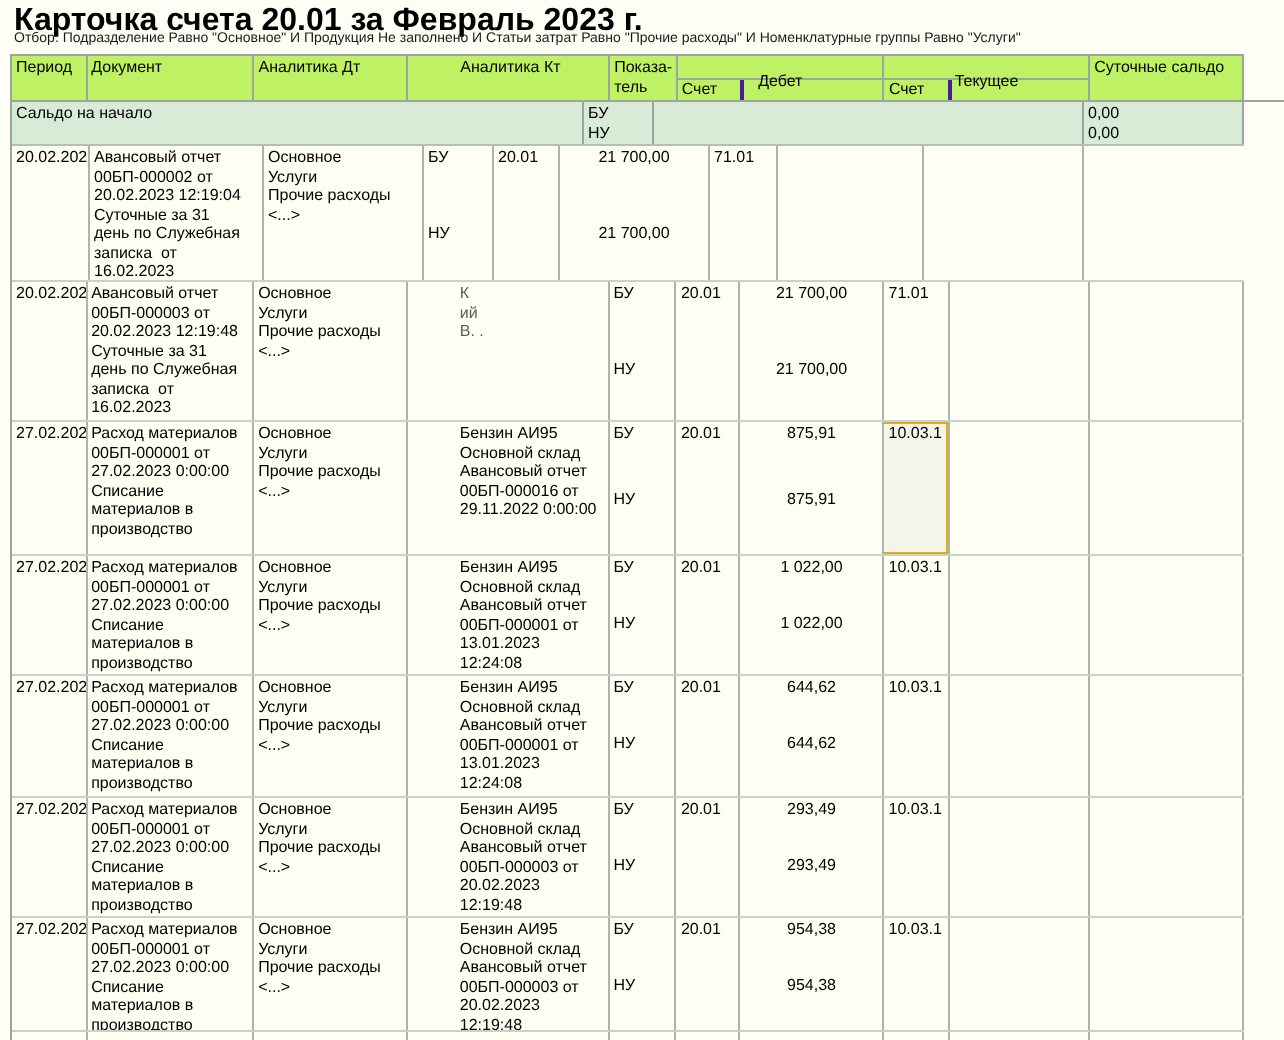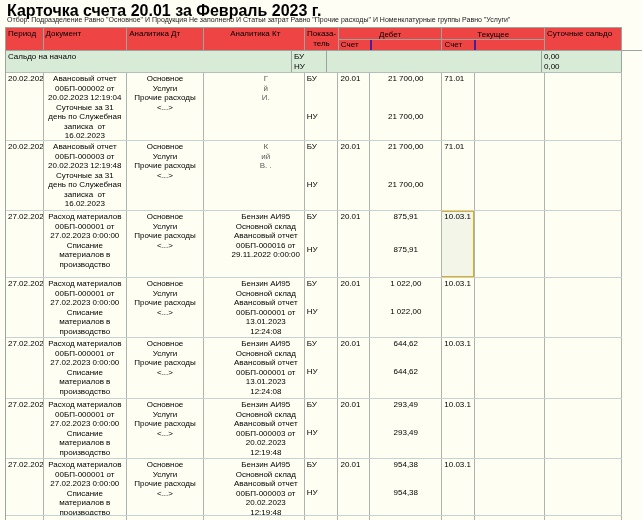--- a/index.html
+++ b/index.html
@@ -14,25 +14,25 @@
   }
   .filter {
     position:absolute; left:7px; top:16px;
     font-size:7px; white-space:nowrap; color:#1a1a1a;
   }
   .sheet {
     position:absolute; left:5px; top:27px; width:617px;
     border-left:1px solid #9aa59f; border-top:1px solid #9aa59f;
     font-size:8px; line-height:9.5px;
   }
-  .hrow { display:flex; height:23px; background:#ef4444; border-bottom:1px solid #9aa59f; }
+  .hrow { display:flex; height:23px; background:#bef264; border-bottom:1px solid #9aa59f; }
   .hcell { border-right:1px solid #9aa59f; padding:1px 2px; overflow:hidden; }
-  .pre { white-space:pre-wrap;text-align:center; }
+  .pre { white-space:pre-wrap; }
   .grp { padding:0; display:flex; flex-direction:column; }
-  .grp .gl { text-align:center; height:12px; border-bottom:1px solid #9aa59f; padding-top:2px; }
+  .grp .gl { text-align:center; height:12px; border-bottom:1px solid #9aa59f; padding-top:8px; }
   .grp .gs { display:flex; flex:1; }
   .grp .gs .sc { border-right:2px solid #4c1d95; padding:0 2px; }
   .grp .gs .sv { flex:1; }
   
   .c-period{width:39px;} .c-doc{width:87px;} .c-adt{width:80px;} .c-akt{width:80px;margin-left:24px;}
   .c-ind{width:35px;} .c-grpd{width:108px;} .c-grpc{width:107px;} .c-bal{width:80px;}
   .c-dacc{width:33px;} .c-dval{width:75px;} .c-cacc{width:34px;} .c-cval{width:73px;}
   
   .srow { display:flex; height:22px; background:#d7ebd7; border-bottom:1px solid #b3bfb9; }
   .srow .cell { border-right:1px solid #9aa59f; padding:1px 2px; }
@@ -113,22 +113,20 @@
 00БП-000002 от
 20.02.2023 12:19:04
 Суточные за 31
 день по Служебная
 записка  от
 16.02.2023</div>
     <div class="cell c-adt pre">Основное
 Услуги
 Прочие расходы
 &lt;...&gt;</div>
-    <div class="cell c-akt pre redname">Г                                й
-И.</div>
     <div class="cell c-ind dual">
         <span class="bu">БУ</span>
         <span class="nu">НУ</span>
       </div>
     <div class="cell c-dacc dual">
         <span class="bu">20.01</span>
       </div>
     <div class="cell c-dval dual num">
         <span class="bu">21 700,00</span>
         <span class="nu">21 700,00</span>

